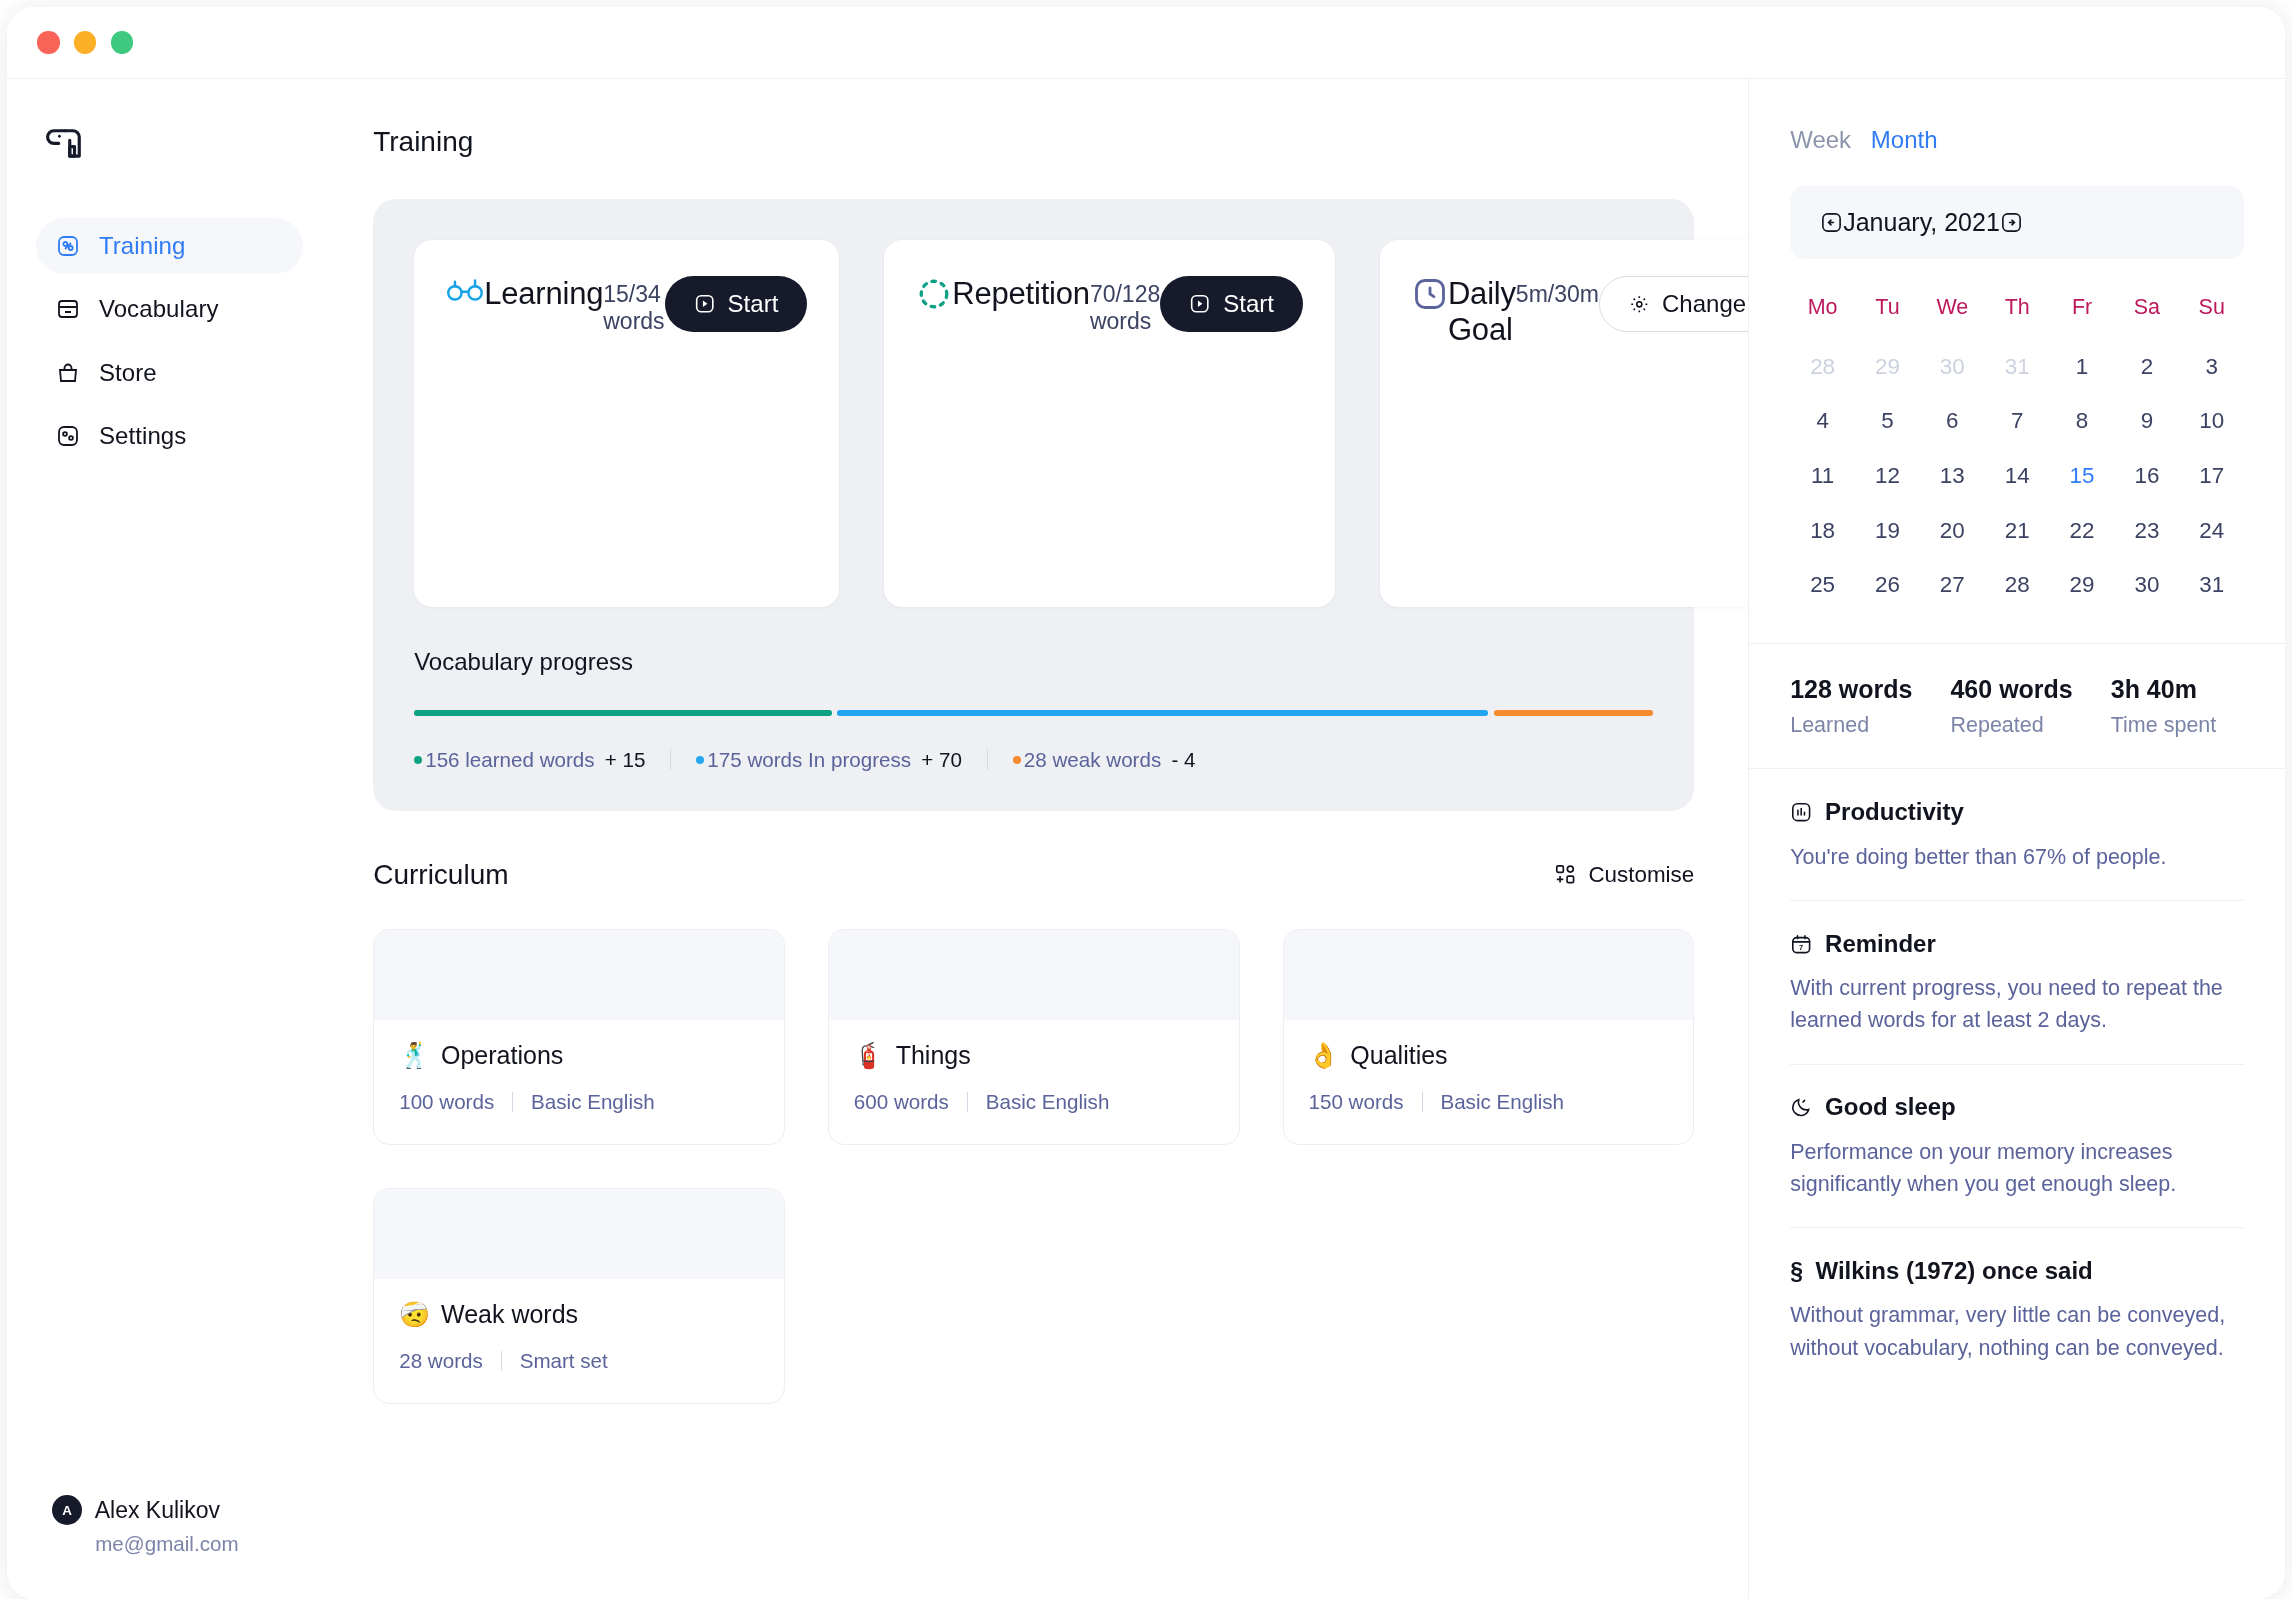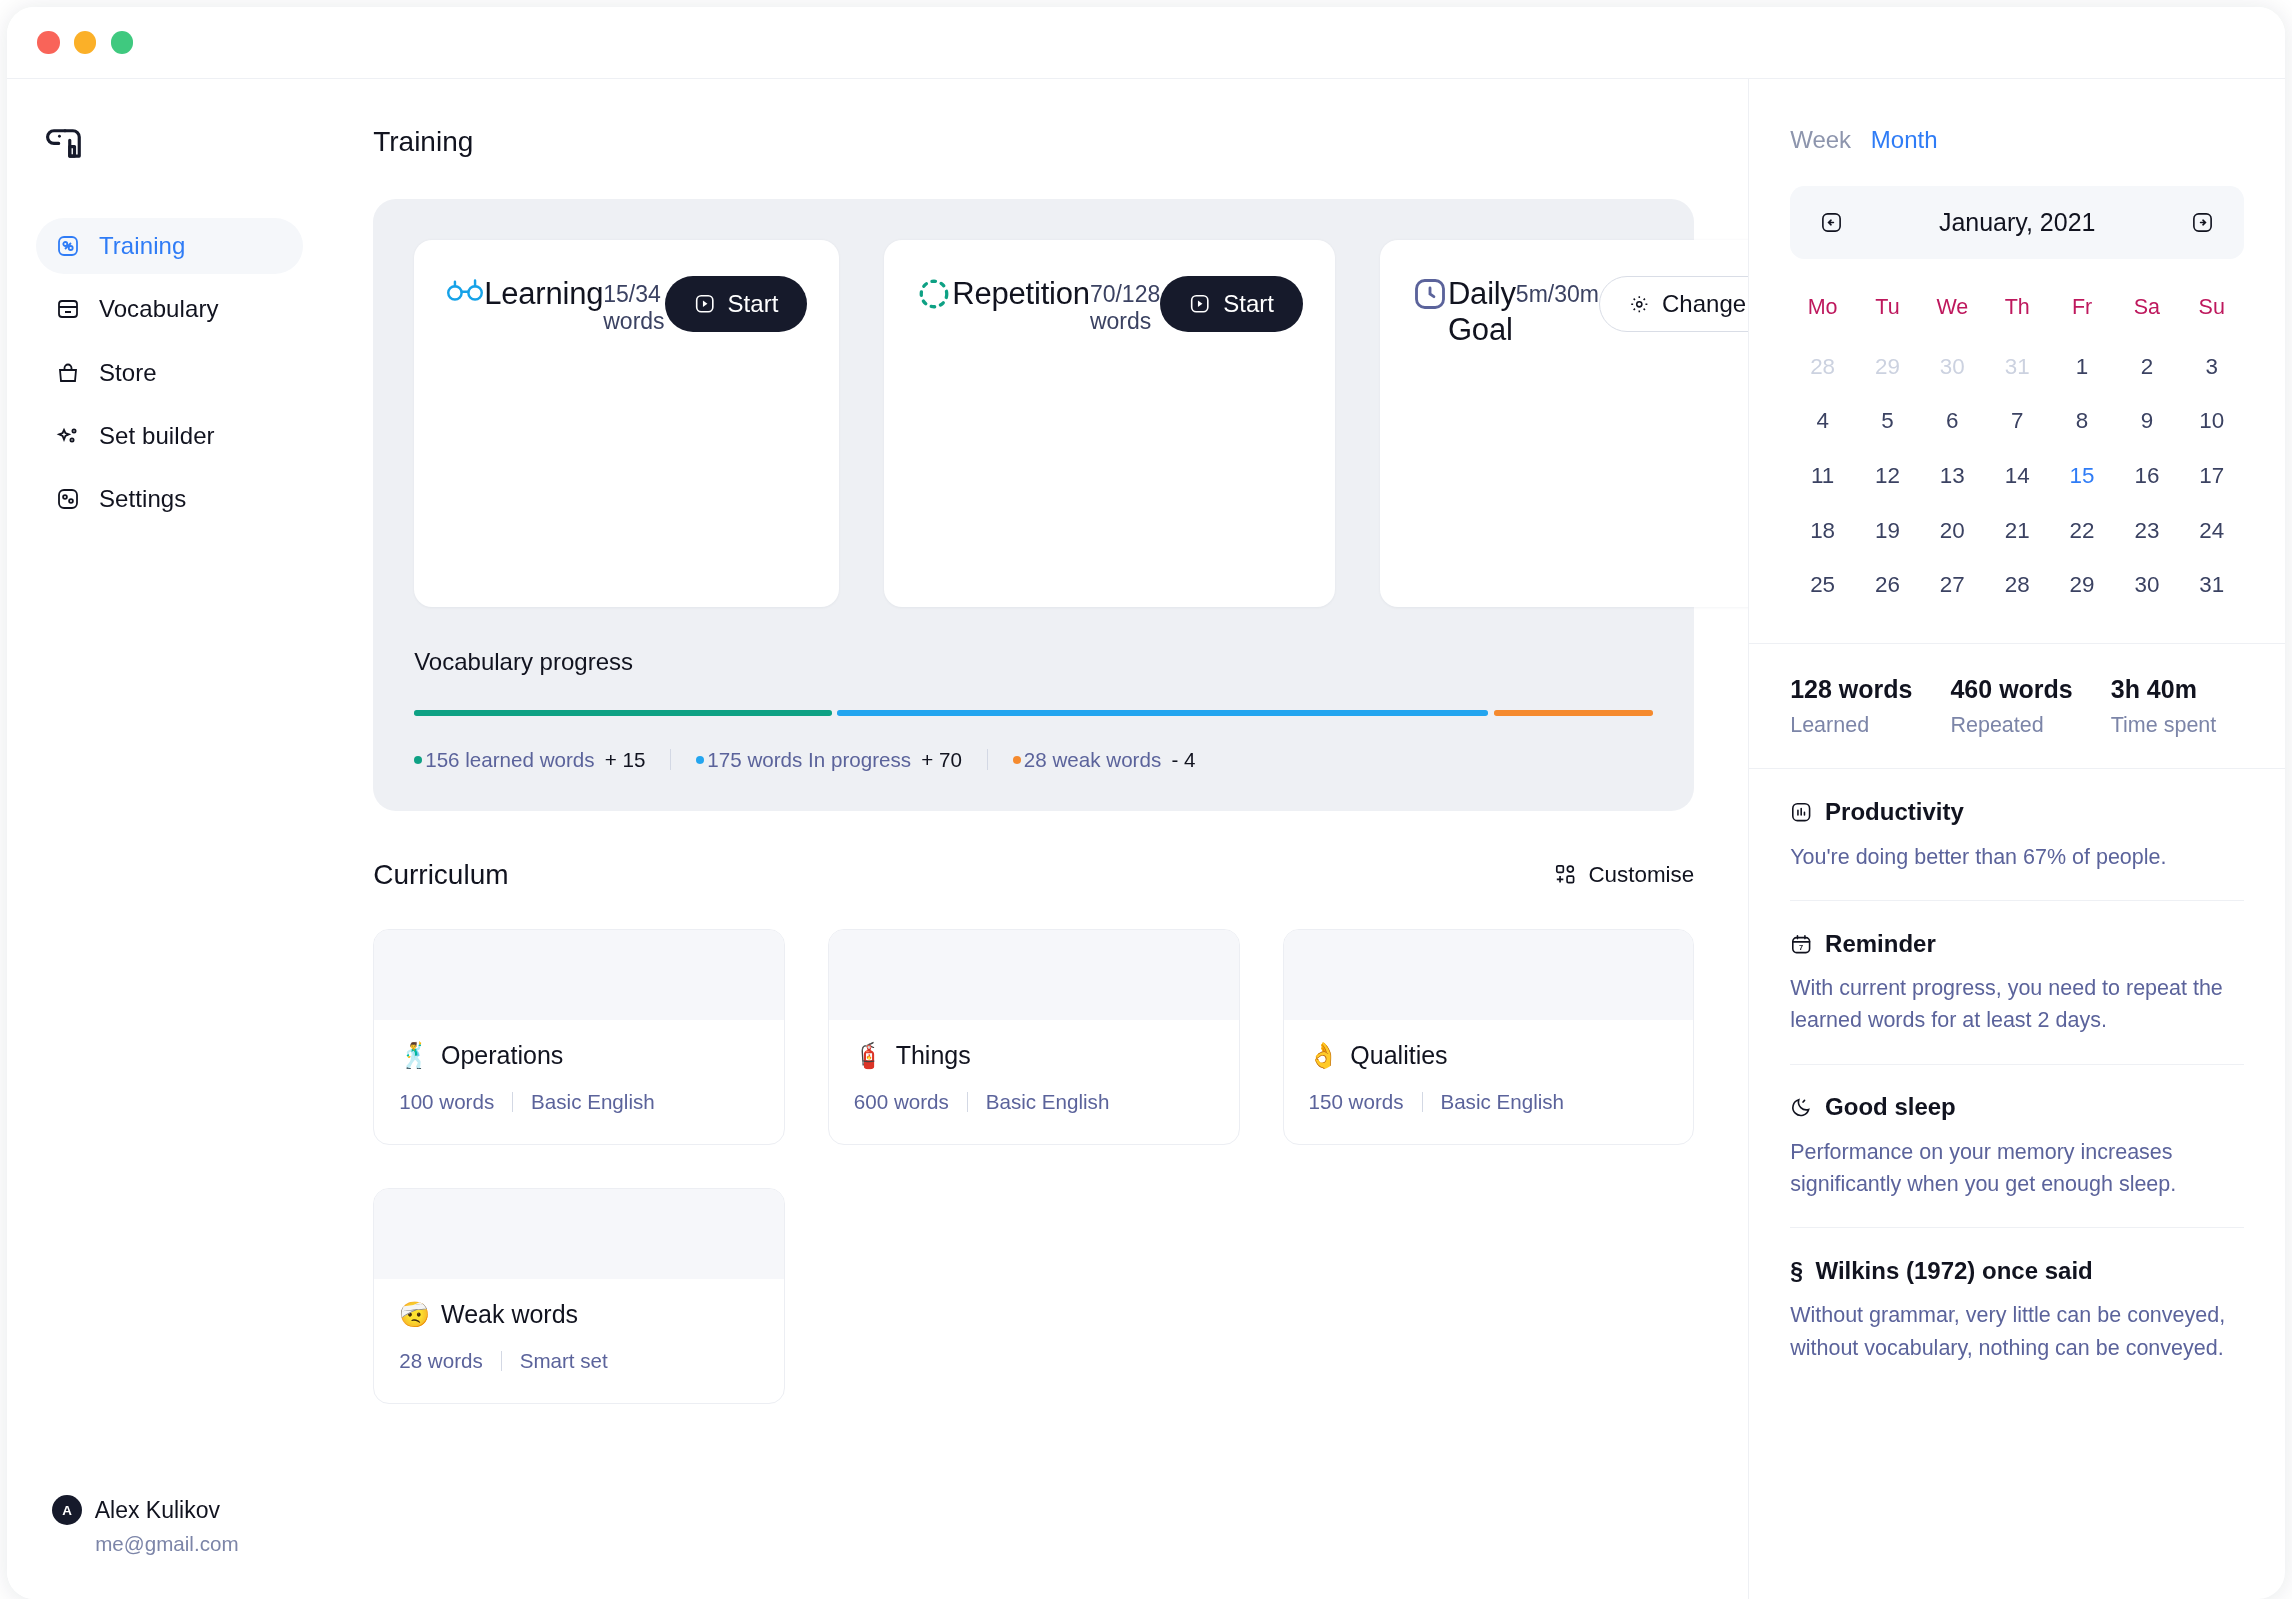--- a/index.html
+++ b/index.html
@@ -158,21 +158,21 @@
     overflow: hidden;
   }
   .rail-tabs { display: flex; gap: 19.7px; font-size: 24px; }
   .rail-tabs .t { color: #8d95ad; cursor: pointer; }
   .rail-tabs .t.on { color: #2f7cf6; }
   .cal-head {
     margin-top: 32px;
     height: 73px;
     background: #f5f7fa;
     border-radius: 14.3px;
-    display: flex; align-items: center; justify-content: space-between;
+    display: flex; align-items: center; 
     padding: 0 30px;
   }
   .cal-month { font-size: 25px; color: #11131f; }
   .cal-nav { cursor: pointer; }
   .cal-grid { display: grid; grid-template-columns: repeat(7,1fr); margin-top: 25px; }
   .dow { font-size: 21.5px; color: #be185d; text-align: center; padding: 10.7px 0 19.7px 0; }
   .day { font-size: 22.4px; color: #3b4262; text-align: center; padding: 14.3px 0; cursor: pointer; }
   .day.mut { color: #ccd2e0; }
   .day.sel { color: #2f7cf6; }
   .rail-div { height: 0.9px; background: #eef0f4; margin: 30px -41px 0 -41px; }
@@ -236,30 +236,20 @@
             <svg width="24" height="24" viewBox="0 0 24 24" fill="none" stroke="currentColor" stroke-width="1.8">
                 <path d="M4 9h16l-1 11H5L4 9z"></path>
                 <path d="M8.5 9V7a3.5 3.5 0 0 1 7 0v2"></path>
               </svg>
           </span>
           <span>Store</span>
         </div>
         <div class="nav-item">
           <span class="ico">
             <svg width="24" height="24" viewBox="0 0 24 24" fill="none" stroke="currentColor" stroke-width="1.8">
-                <path d="M5 4l1.4 3L10 8.4 6.4 10 5 13.5 3.6 10 0 8.4 3.6 7z" transform="translate(3,2)"></path>
-                <circle cx="18" cy="7" r="1.6"></circle>
-                <circle cx="16" cy="16" r="1.6"></circle>
-              </svg>
-          </span>
-          <span>Set builder</span>
-        </div>
-        <div class="nav-item">
-          <span class="ico">
-            <svg width="24" height="24" viewBox="0 0 24 24" fill="none" stroke="currentColor" stroke-width="1.8">
                 <rect x="3" y="3" width="18" height="18" rx="5"></rect>
                 <circle cx="9" cy="10" r="1.9"></circle>
                 <circle cx="15" cy="14" r="1.9"></circle>
               </svg>
           </span>
           <span>Settings</span>
         </div>
       </nav>
 
       <div class="nav-spacer"></div>

